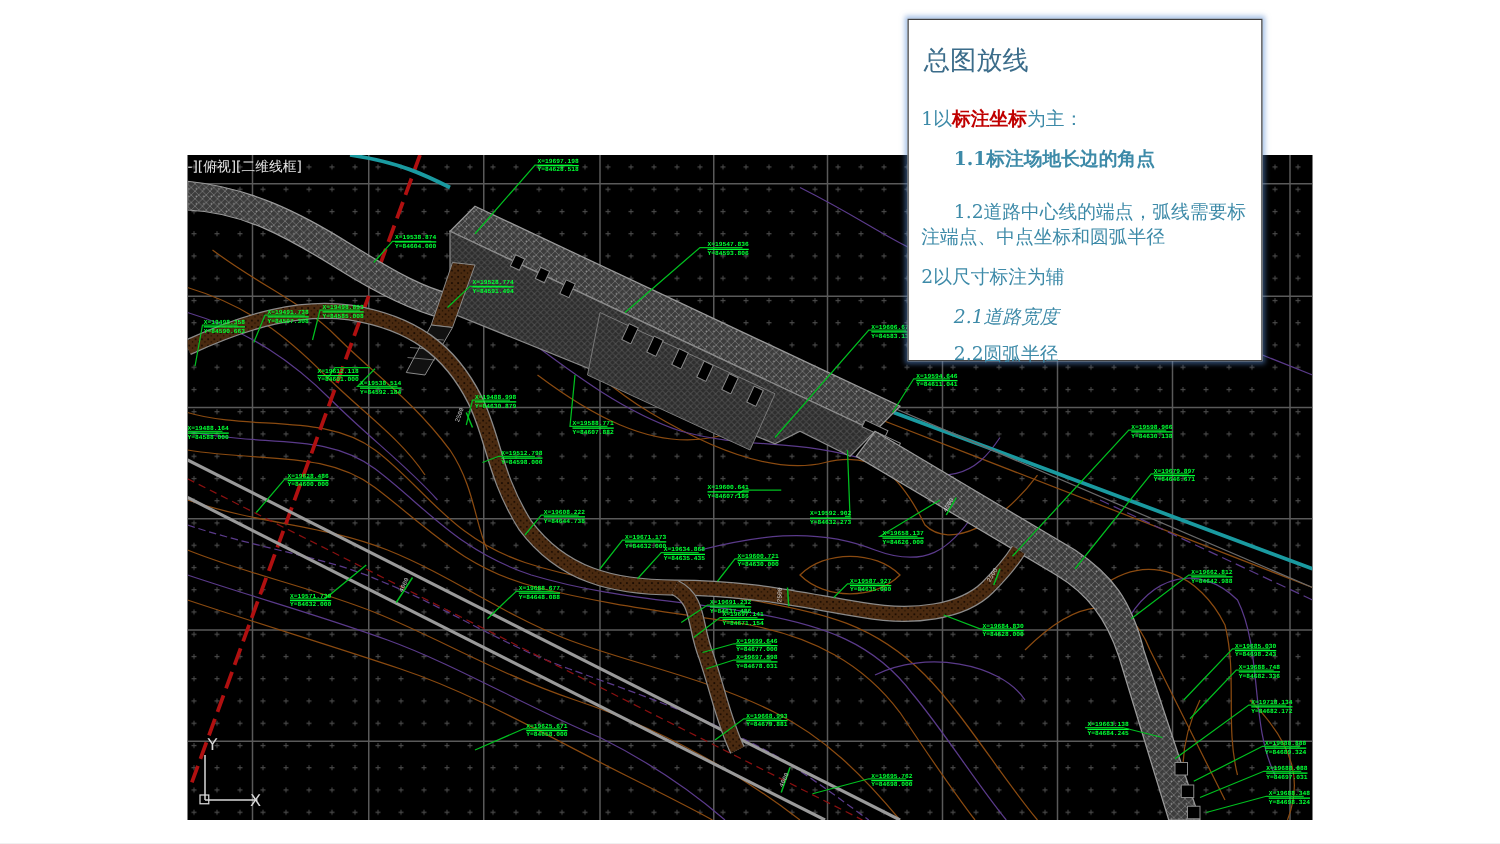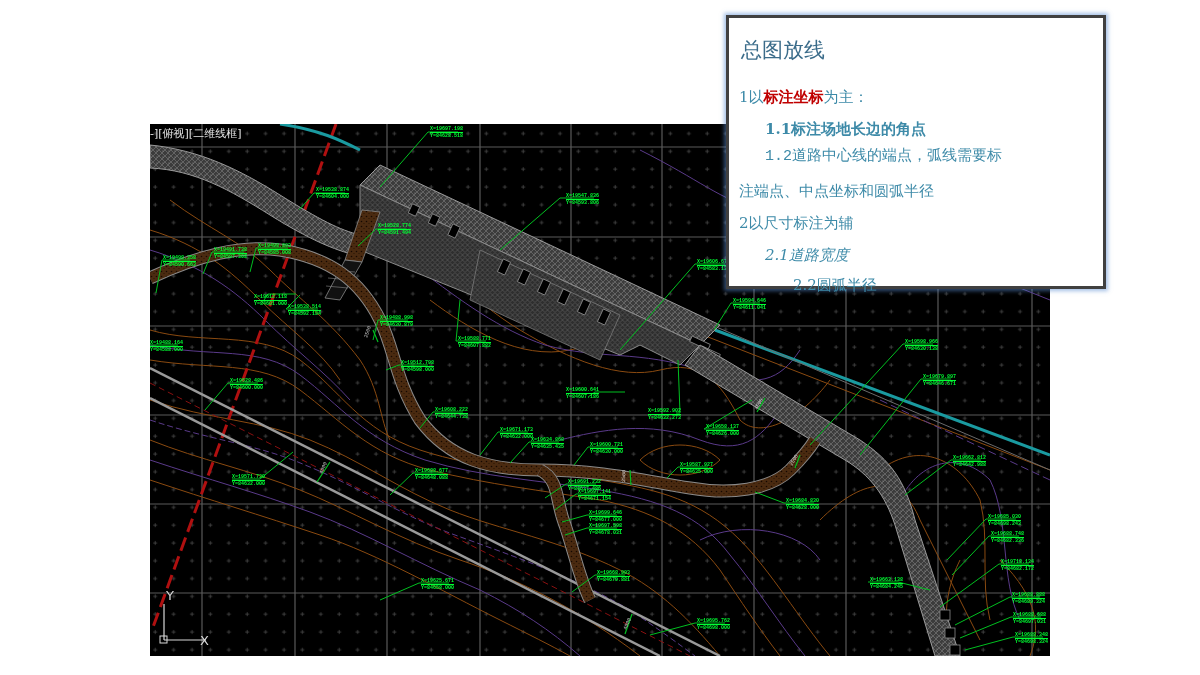--- a/index.html
+++ b/index.html
@@ -3,21 +3,21 @@
 <meta charset="utf-8">
 <style>
   html, body { margin: 0; padding: 0; background: #ffffff; }
   body { width: 1200px; height: 675px; position: relative; overflow: hidden; font-family: "DejaVu Sans", sans-serif; }
   .cad-viewport { position: absolute; left: 150px; top: 124px; width: 900px; height: 532px; background: #000000; overflow: hidden; }
   .cad-svg { position: absolute; left: 0; top: 0; }
   .viewport-label { position: absolute; left: 0px; top: 2px; color: #e6e6e6; font-size: 11px; font-family: "DejaVu Sans", sans-serif; letter-spacing: 0px; white-space: nowrap; text-align: center; }
   .coord-label { position: absolute; color: #00ff33; font-family: "Liberation Mono", monospace; font-size: 5px; line-height: 6px; font-weight: bold; white-space: nowrap; }
   .coord-label .x { border-bottom: 1px solid #00ff33; display: block; }
   .ucs-icon { position: absolute; left: 6px; bottom: 8px; width: 56px; height: 62px; }
-  .note-panel { position: absolute; left: 726px; top: 15px; width: 380px; height: 274px; background: #ffffff; border: 3px solid #404040; box-shadow: 0 0 4px 2px rgba(90,140,210,0.55); padding: 0; box-sizing: border-box; }
+  .note-panel { position: absolute; left: 726px; top: 15px; width: 284px; height: 274px; background: #ffffff; border: 1px solid #404040; box-shadow: 0 0 4px 2px rgba(90,140,210,0.55); padding: 0; box-sizing: border-box; }
   .note-title { position: absolute; left: 12px; top: 18px; font-family: "DejaVu Serif", serif; font-size: 21px; color: #3b6c8a; }
   .note-line { position: absolute; font-family: "DejaVu Serif", serif; font-size: 15px; color: #3d8aa8; white-space: nowrap; }
   .note-line .hl { color: #c00000; font-weight: bold; }
 </style>
 </head>
 <body>
 
 <div class="cad-viewport">
   <svg class="cad-svg" width="900" height="532" viewBox="150 124 900 532" xmlns="http://www.w3.org/2000/svg">
     <defs>
@@ -266,19 +266,19 @@
     <text x="10" y="14" fill="#d8d8d8" font-size="13" font-family="DejaVu Sans, sans-serif">Y</text>
     <text x="44" y="59" fill="#d8d8d8" font-size="13" font-family="DejaVu Sans, sans-serif">X</text>
   </svg>
 </div>
 
 <div class="note-panel">
   <div class="note-title">总图放线</div>
   <div id="notes-lines">
       <div class="note-line" style="top: 70px; left: 10px;"><span>1以</span><span class="hl">标注坐标</span><span>为主：</span></div>
       <div class="note-line" style="top: 102px; left: 36px; font-weight: bold;"><span>1.1标注场地长边的角点</span></div>
-      <div class="note-line" style="top: 128px; left: 36px; font-family: Liberation Mono, monospace;"><span>1.2道路中心线的端点，弧线需要标</span></div>
+      <div class="note-line" style="top: 144px; left: 36px;"><span>1.2道路中心线的端点，弧线需要标</span></div>
       <div class="note-line" style="top: 164px; left: 10px; text-align: center;"><span>注端点、中点坐标和圆弧半径</span></div>
       <div class="note-line" style="top: 196px; left: 10px;"><span>2以尺寸标注为辅</span></div>
       <div class="note-line" style="top: 228px; left: 36px; font-style: italic;"><span>2.1道路宽度</span></div>
-      <div class="note-line" style="top: 258px; left: 36px; margin-left: 28px;"><span>2.2圆弧半径</span></div>
+      <div class="note-line" style="top: 258px; left: 36px;"><span>2.2圆弧半径</span></div>
     </div>
 </div>
 
 </body></html>

